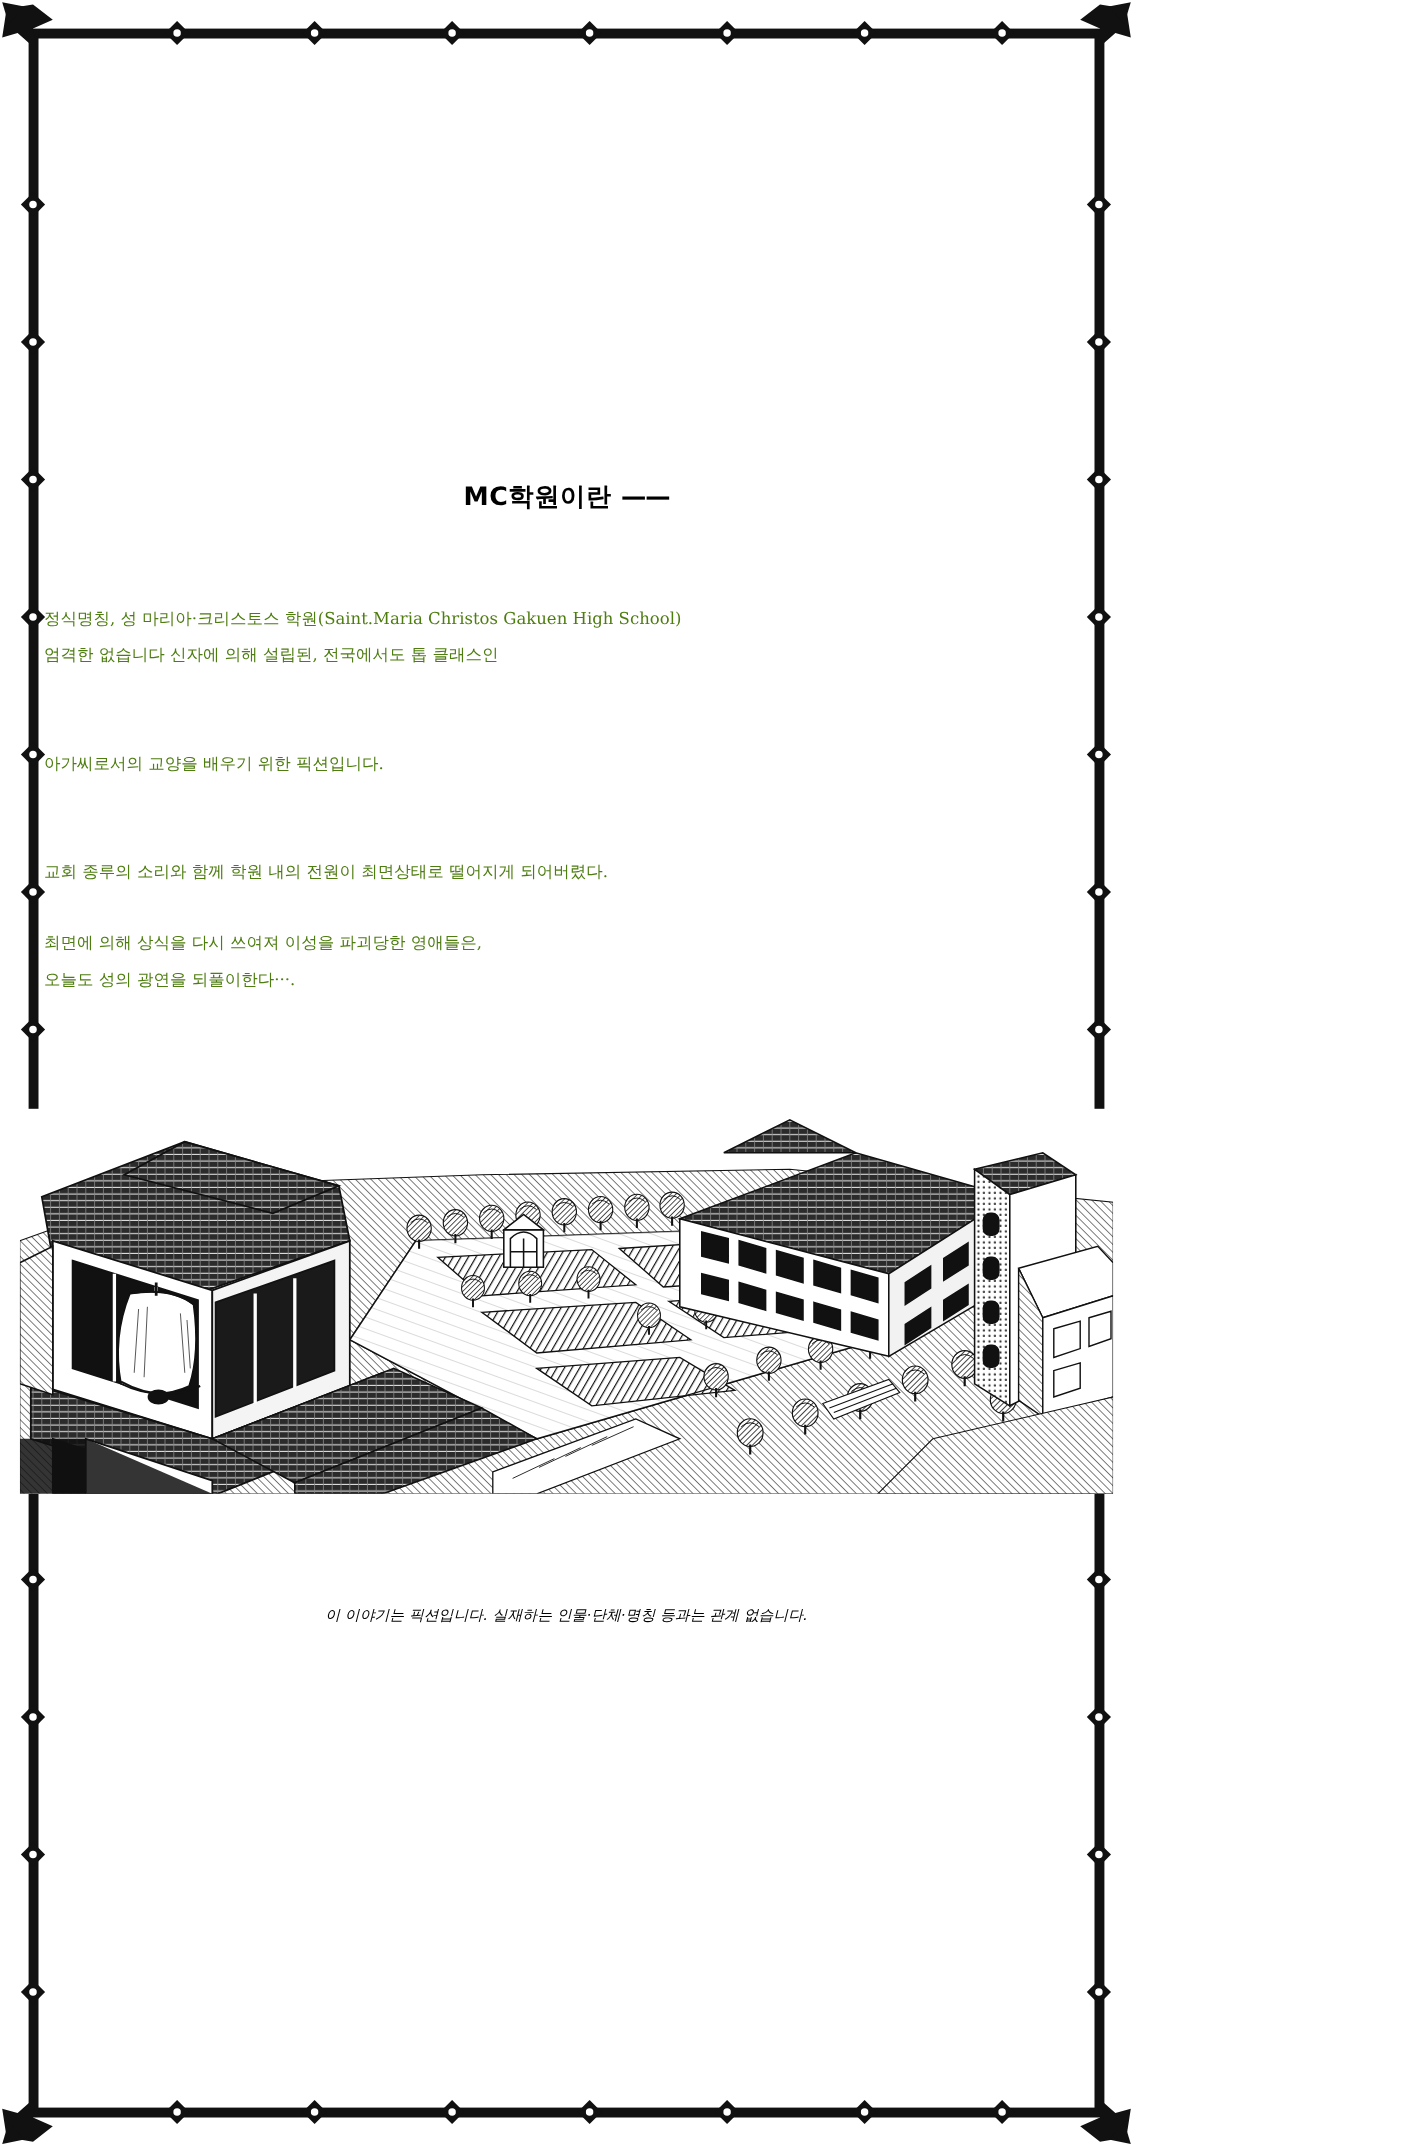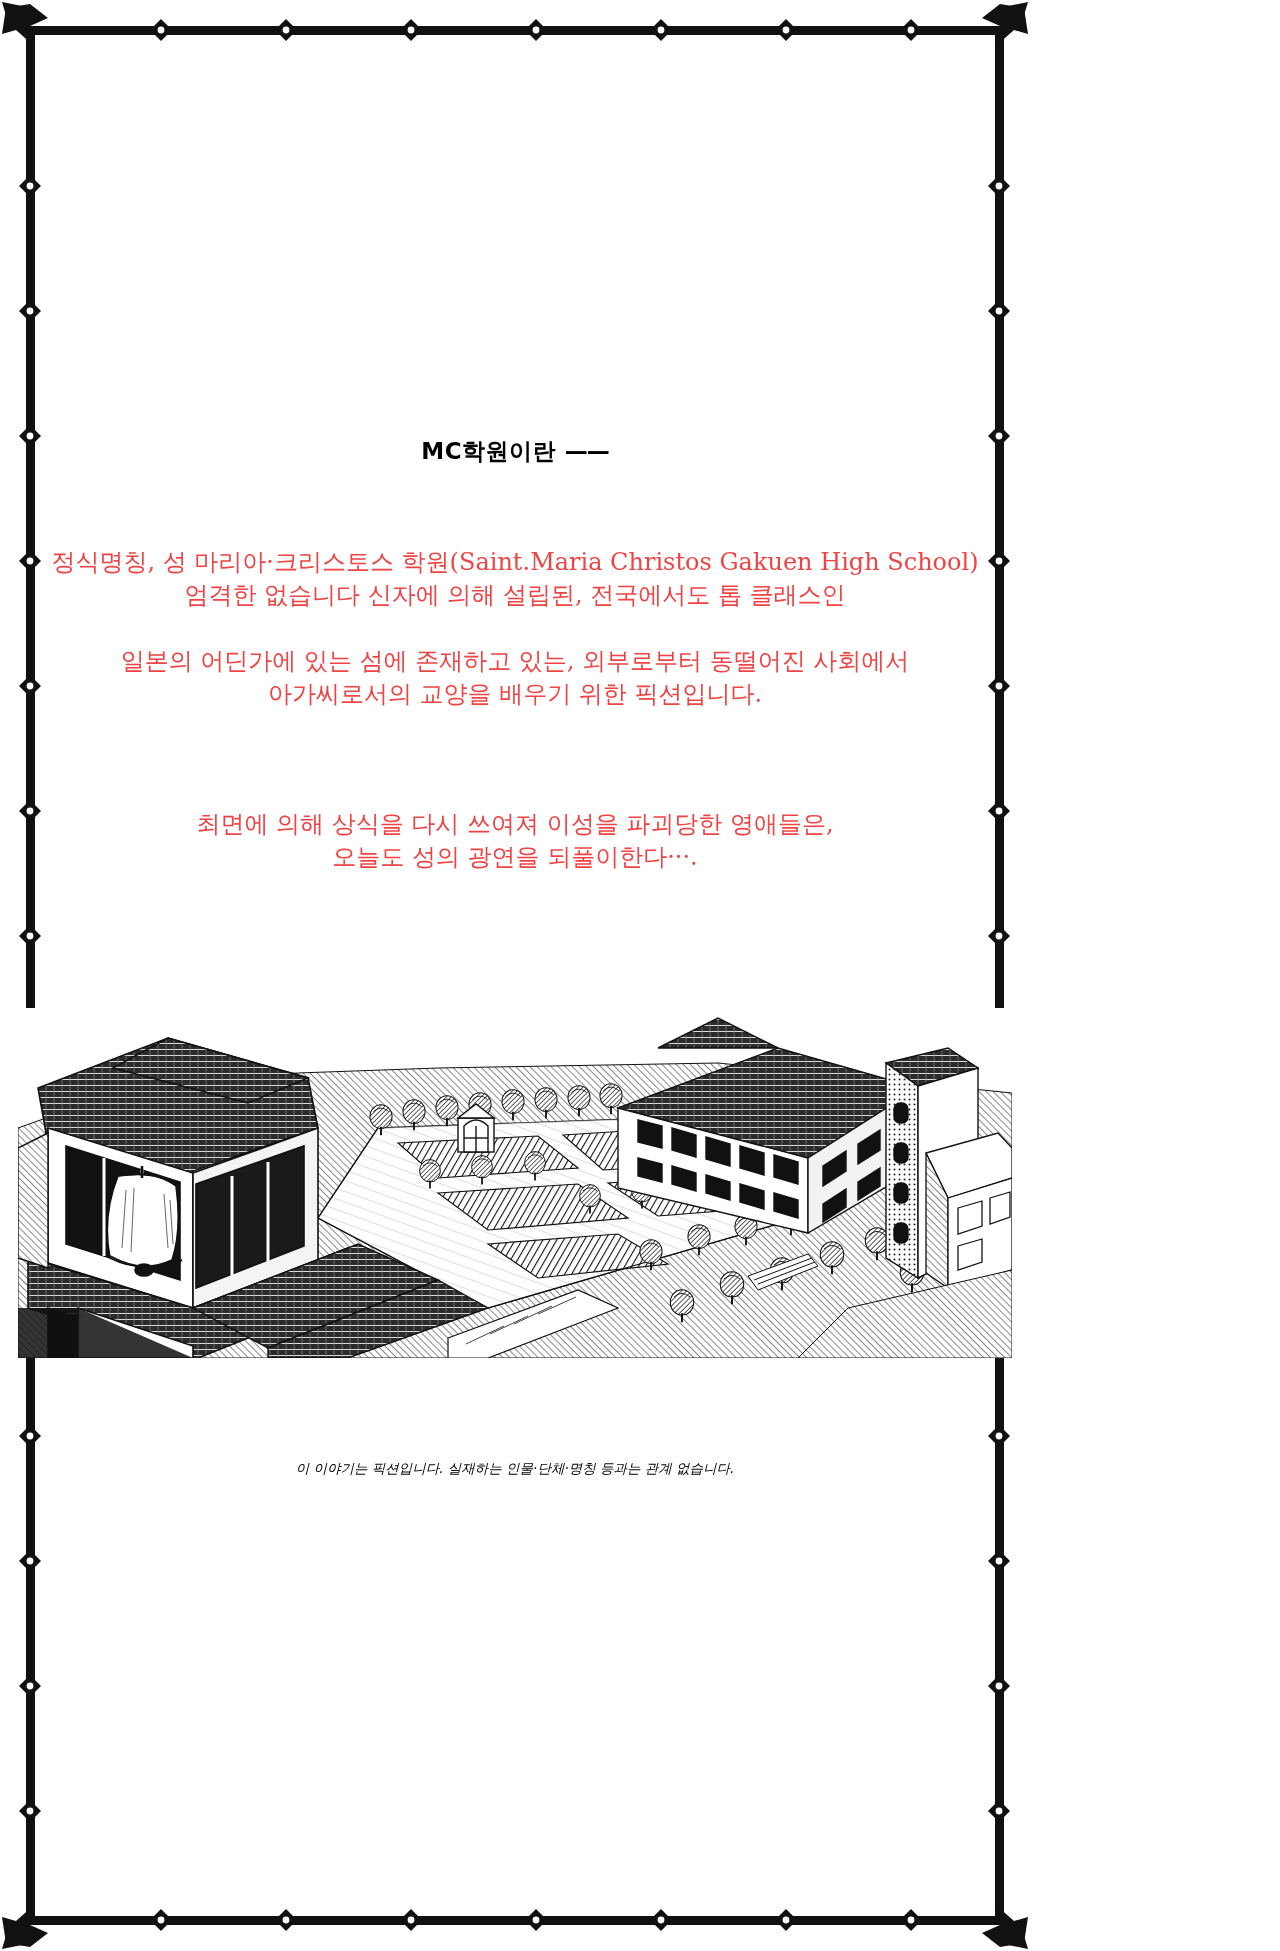--- a/index.html
+++ b/index.html
@@ -52,23 +52,23 @@
     font-family: "DejaVu Sans", sans-serif;
   }
   .heading .dash {
     letter-spacing: -1px;
   }
   .body-text {
     position: absolute;
     top: 500px;
     left: 0;
     width: 950px;
-    text-align: center;
-    color: #ef4444;
-    font-size: 24px;
+    text-align: left;
+    color: #4d7c0f;
+    font-size: 15px;
     line-height: 33px;
     font-family: "DejaVu Serif", serif;
   }
   .para {
     margin: 0 0 32px 0;
   }
   .para:last-child { margin-bottom: 0; }
   
   .illustration {
     position: absolute;
@@ -254,26 +254,27 @@
       <span>MC학원이란</span>
       <span class="dash">——</span>
     </div>
 
     <div class="body-text">
 
       <p class="para">
         <span>정식명칭, 성 마리아·크리스토스 학원(Saint.Maria Christos Gakuen High School)</span><br>
         <span>엄격한 없습니다 신자에 의해 설립된, 전국에서도 톱 클래스인</span><br>
         <br>
-        <span>일본의 어딘가에 있는 섬에 존재하고 있는, 외부로부터 동떨어진 사회에서</span><br>
+        <br>
         <span>아가씨로서의 교양을 배우기 위한 픽션입니다.</span>
       </p>
 
       <p class="para">
         <br>
+        <span>교회 종루의 소리와 함께 학원 내의 전원이 최면상태로 떨어지게 되어버렸다.</span>
       </p>
 
       <p class="para">
         <span>최면에 의해 상식을 다시 쓰여져 이성을 파괴당한 영애들은,</span><br>
         <span>오늘도 성의 광연을 되풀이한다···.</span>
       </p>
 
     </div>
   </div>
 

